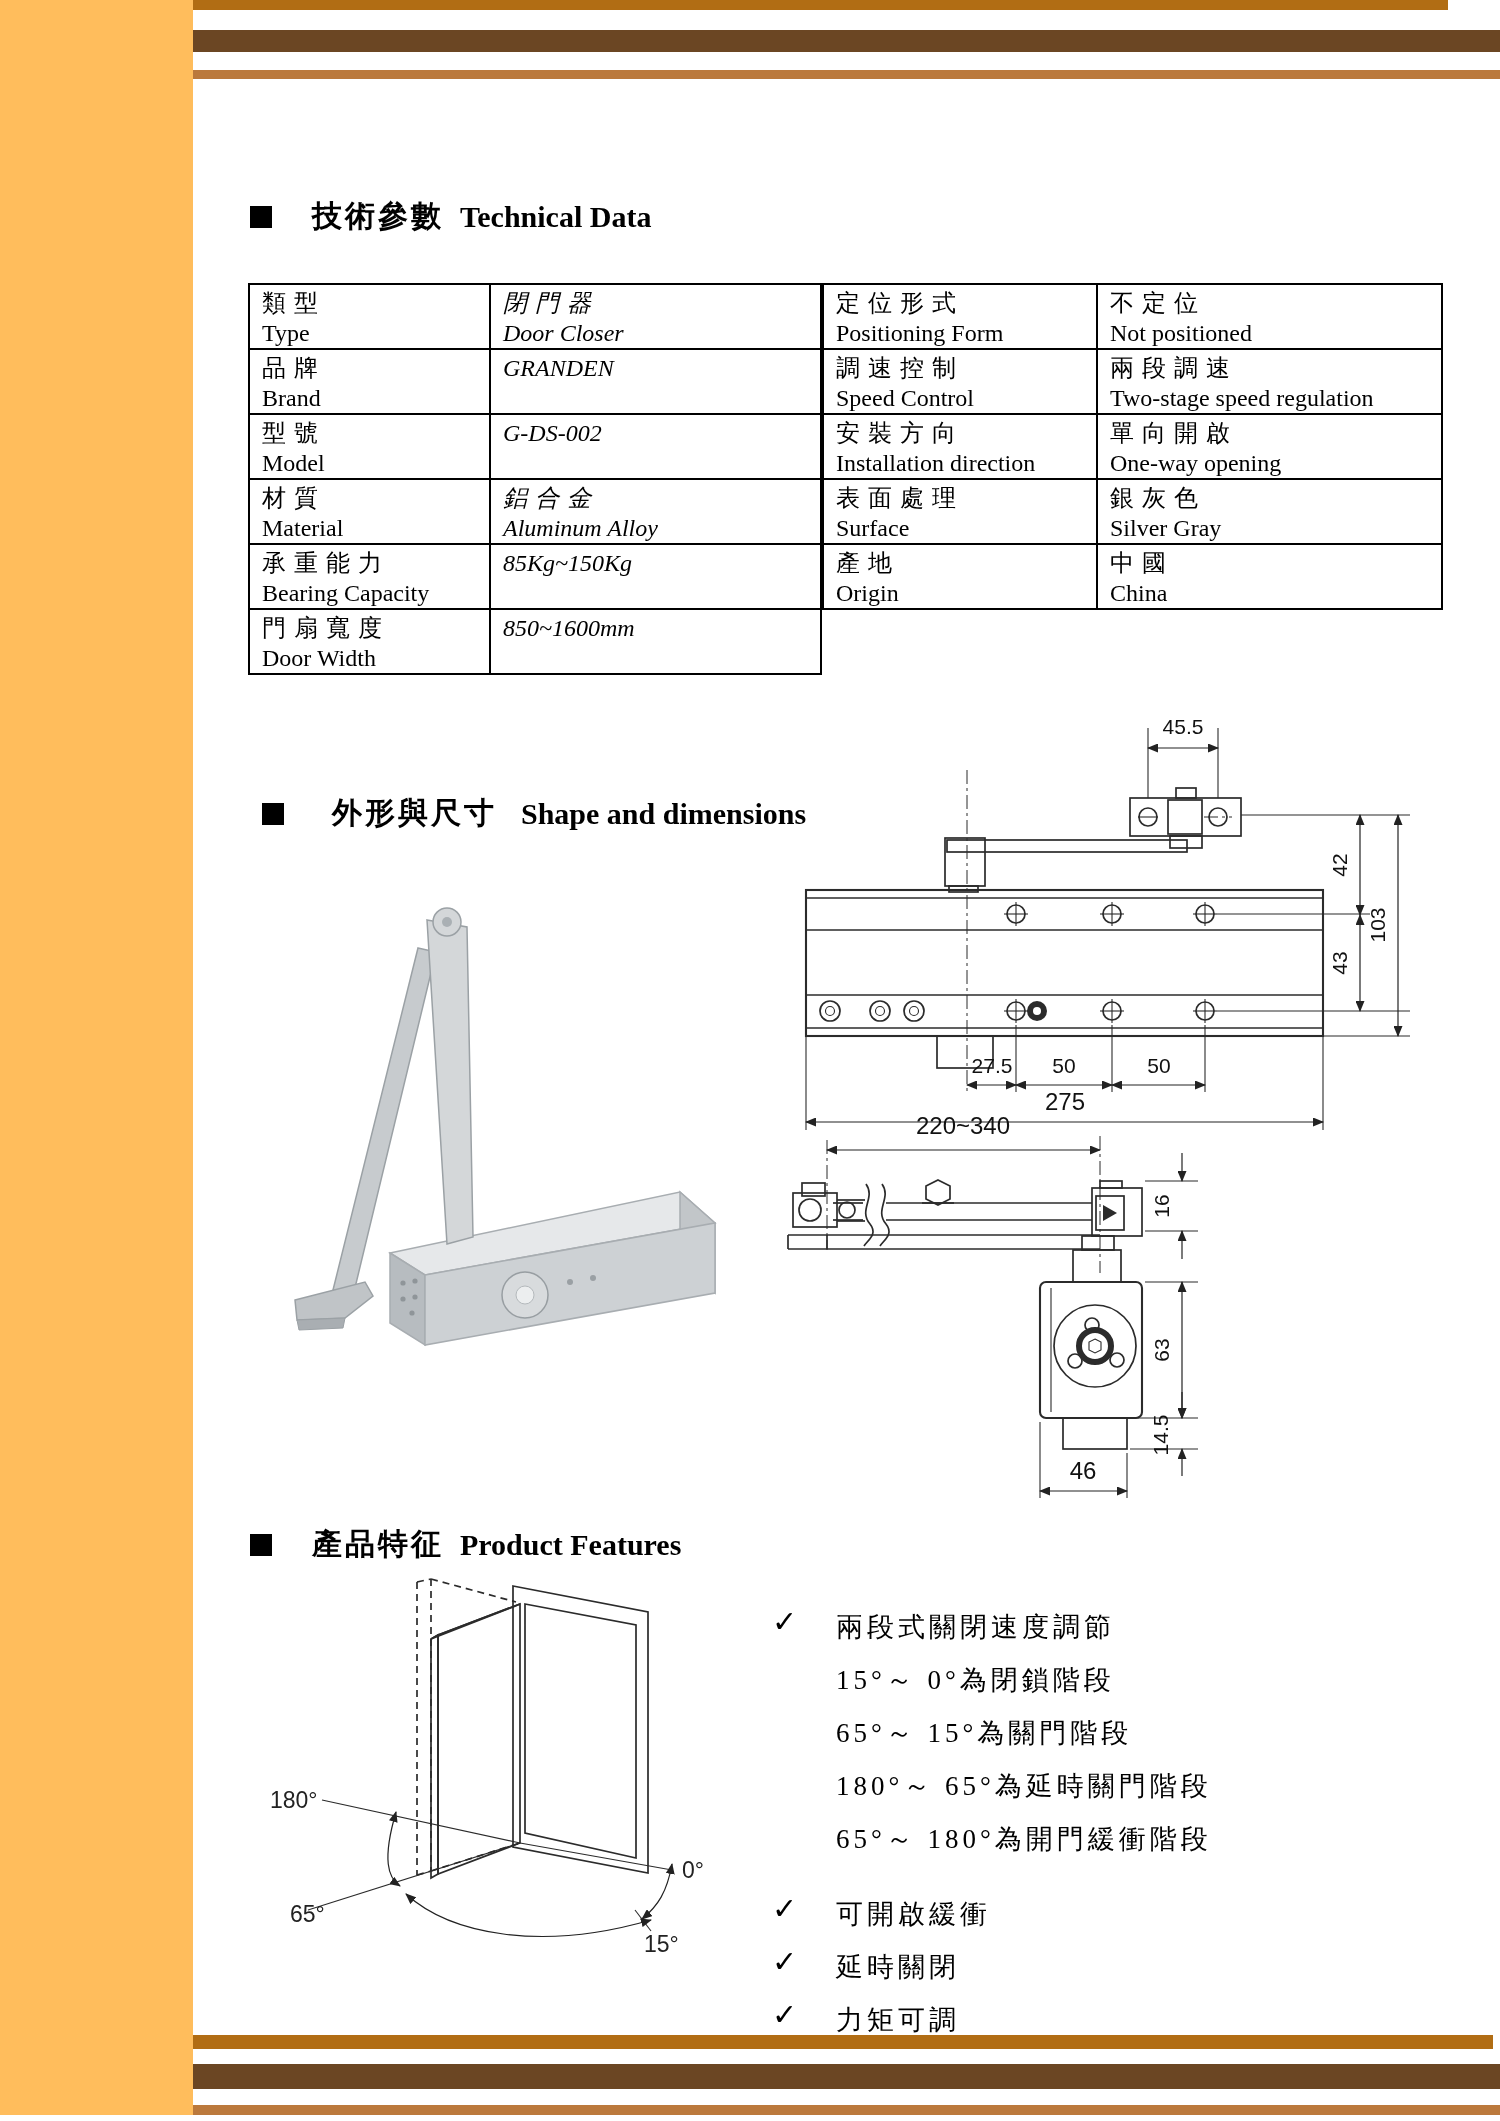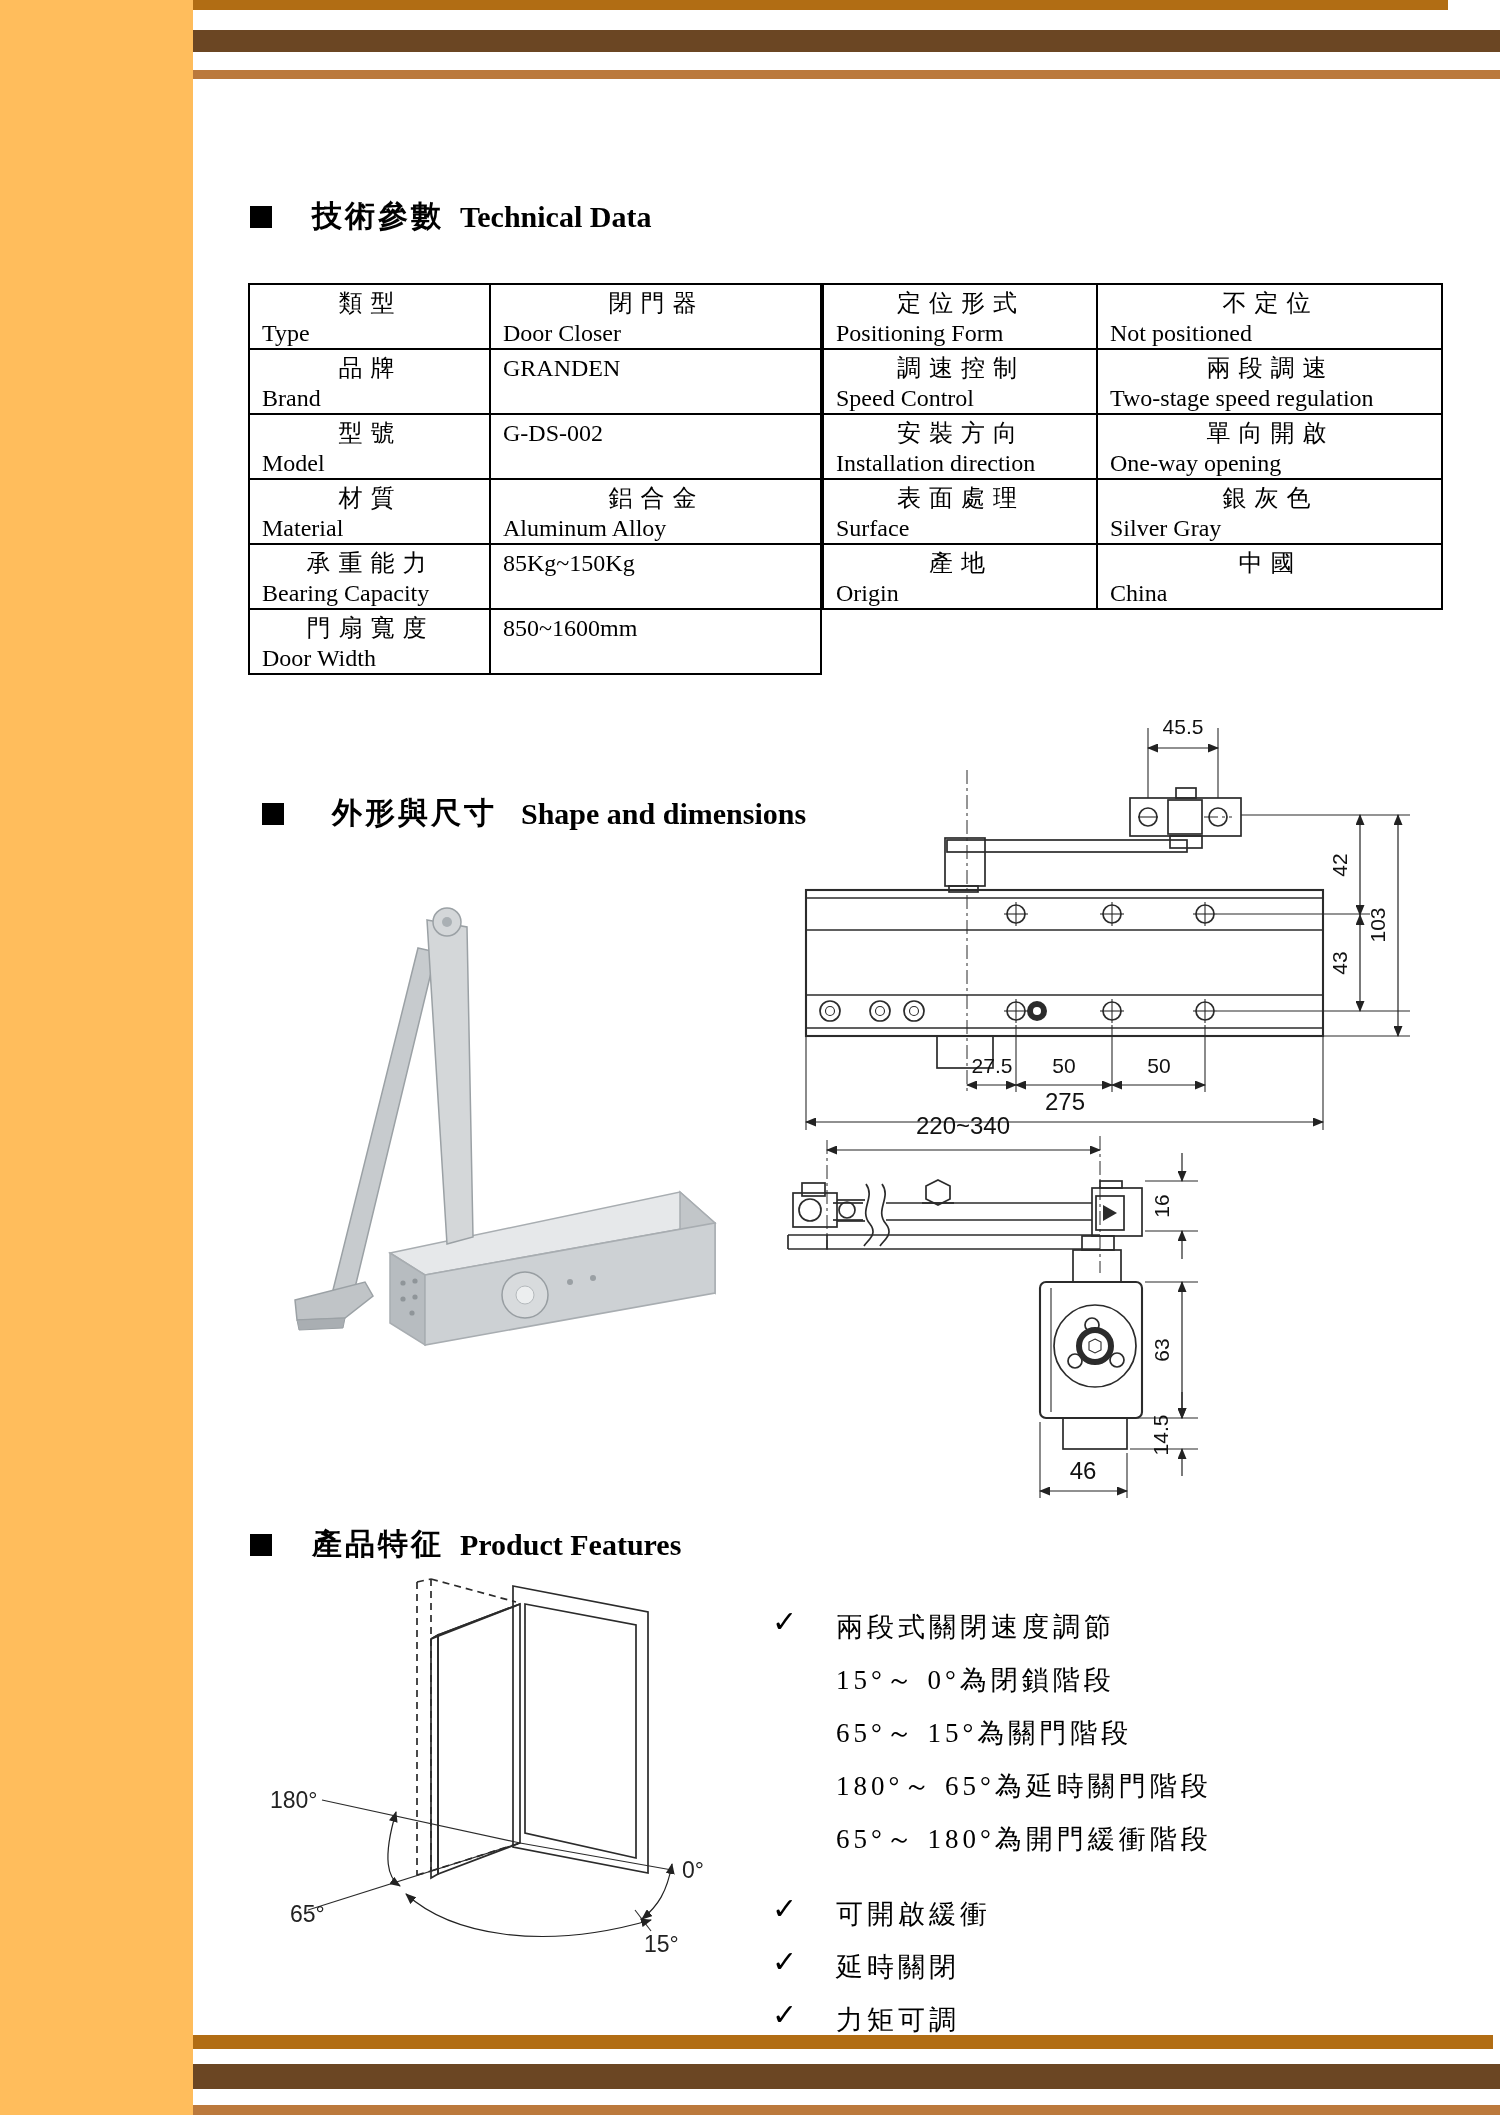--- a/index.html
+++ b/index.html
@@ -14,24 +14,24 @@
   .s-b1{top:2035px;height:14px;width:1300px;background:#B16D14;}
   .s-b2{top:2064px;height:25px;width:1307px;background:#6B4623;}
   .s-b3{top:2105px;height:10px;width:1307px;background:#BB793C;}
   
   .heading{position:absolute;display:flex;align-items:center;font-weight:bold;font-size:30px;white-space:nowrap;}
   .heading .sq{width:22px;height:22px;background:#000;margin-right:40px;flex:none;}
   .heading .zh{letter-spacing:3px;margin-right:16px;}
   
   table.spec{position:absolute;border-collapse:collapse;table-layout:fixed;font-size:24px;}
   table.spec td{border:2px solid #000;vertical-align:top;padding:3px 10px 0 12px;height:60px;line-height:30px;}
-  table.spec .zh{display:block;letter-spacing:8px;text-align:center;}
+  table.spec .zh{display:block;letter-spacing:8px;}
   table.spec .en{display:block;letter-spacing:0;}
   #tbl-left{left:248px;top:283px;width:524px;}
-  #tbl-left td.c1{width:217px;} #tbl-left td.c2{width:307px;}
+  #tbl-left td.c1{width:217px;} #tbl-left td.c2{width:307px;font-style:italic;}
   #tbl-right{left:822px;top:283px;width:571px;}
   #tbl-right td.c1{width:250px;} #tbl-right td.c2{width:321px;}
   
   svg{position:absolute;overflow:visible;}
   .ln{stroke:#2b2b2b;stroke-width:1.7;fill:none;}
   .lnb{stroke:#2b2b2b;stroke-width:2.1;fill:none;}
   .thin{stroke:#2b2b2b;stroke-width:1.1;fill:none;}
   .cl{stroke:#2b2b2b;stroke-width:1;fill:none;stroke-dasharray:14 4 3 4;}
   .dim{stroke:#222;stroke-width:1.2;fill:none;}
   .dimtxt{font-family:"Liberation Sans",sans-serif;font-size:21px;fill:#111;}

